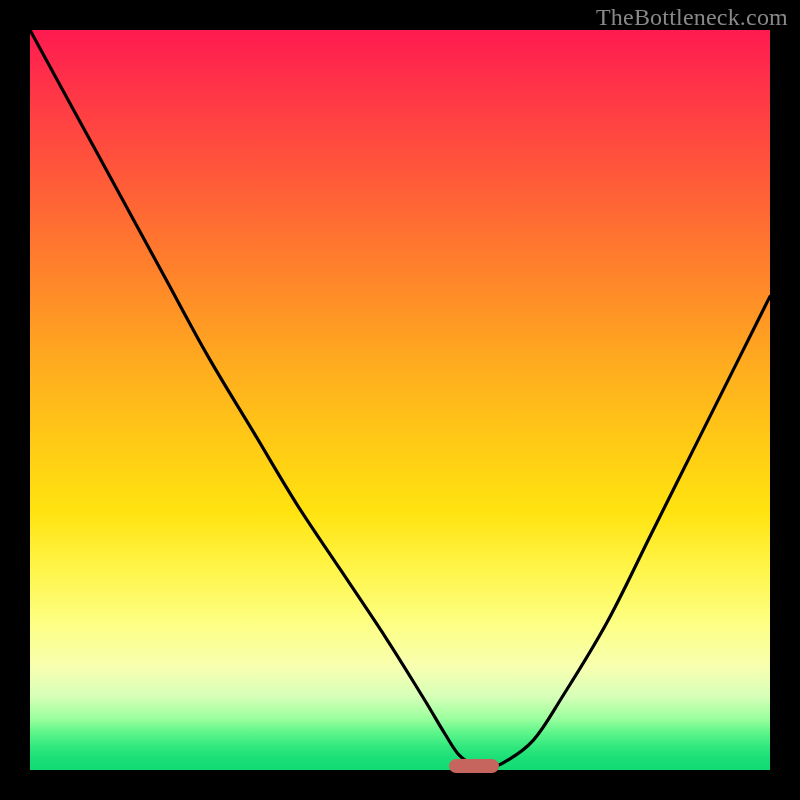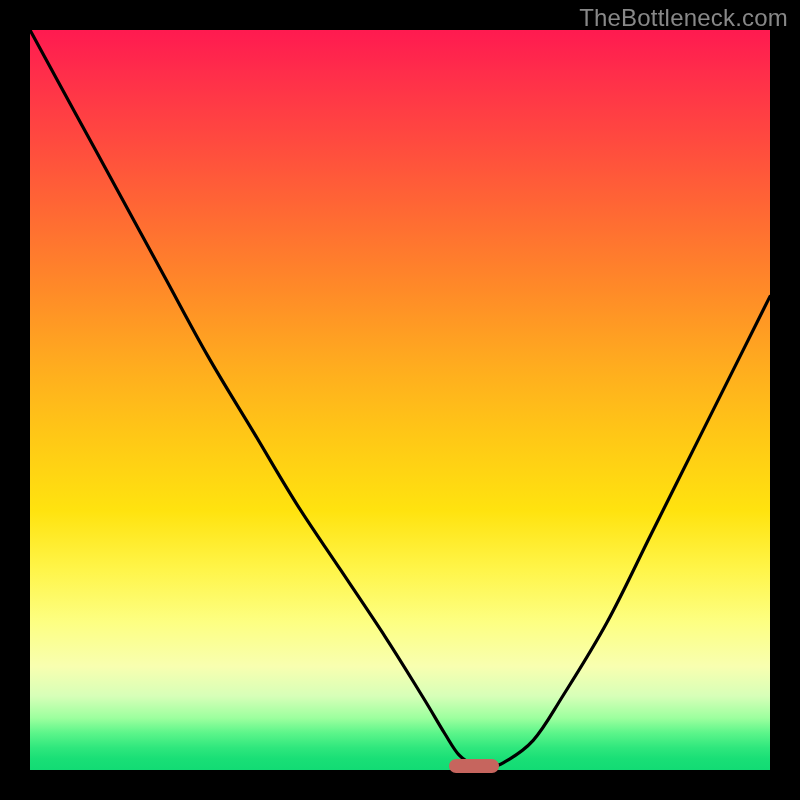--- a/index.html
+++ b/index.html
@@ -9,20 +9,21 @@
     height: 800px;
     background: #000;
     overflow: hidden;
     font-family: Arial, Helvetica, sans-serif;
   }
   .frame {
     position: absolute;
     left: 0; top: 0;
     width: 800px; height: 800px;
     background: #000;
+    font-family: Liberation Serif, serif;
   }
   .watermark {
     position: absolute;
     top: 4px;
     right: 12px;
     color: #888;
     font-size: 24px;
     font-weight: 500;
     letter-spacing: 0.2px;
     user-select: none;

